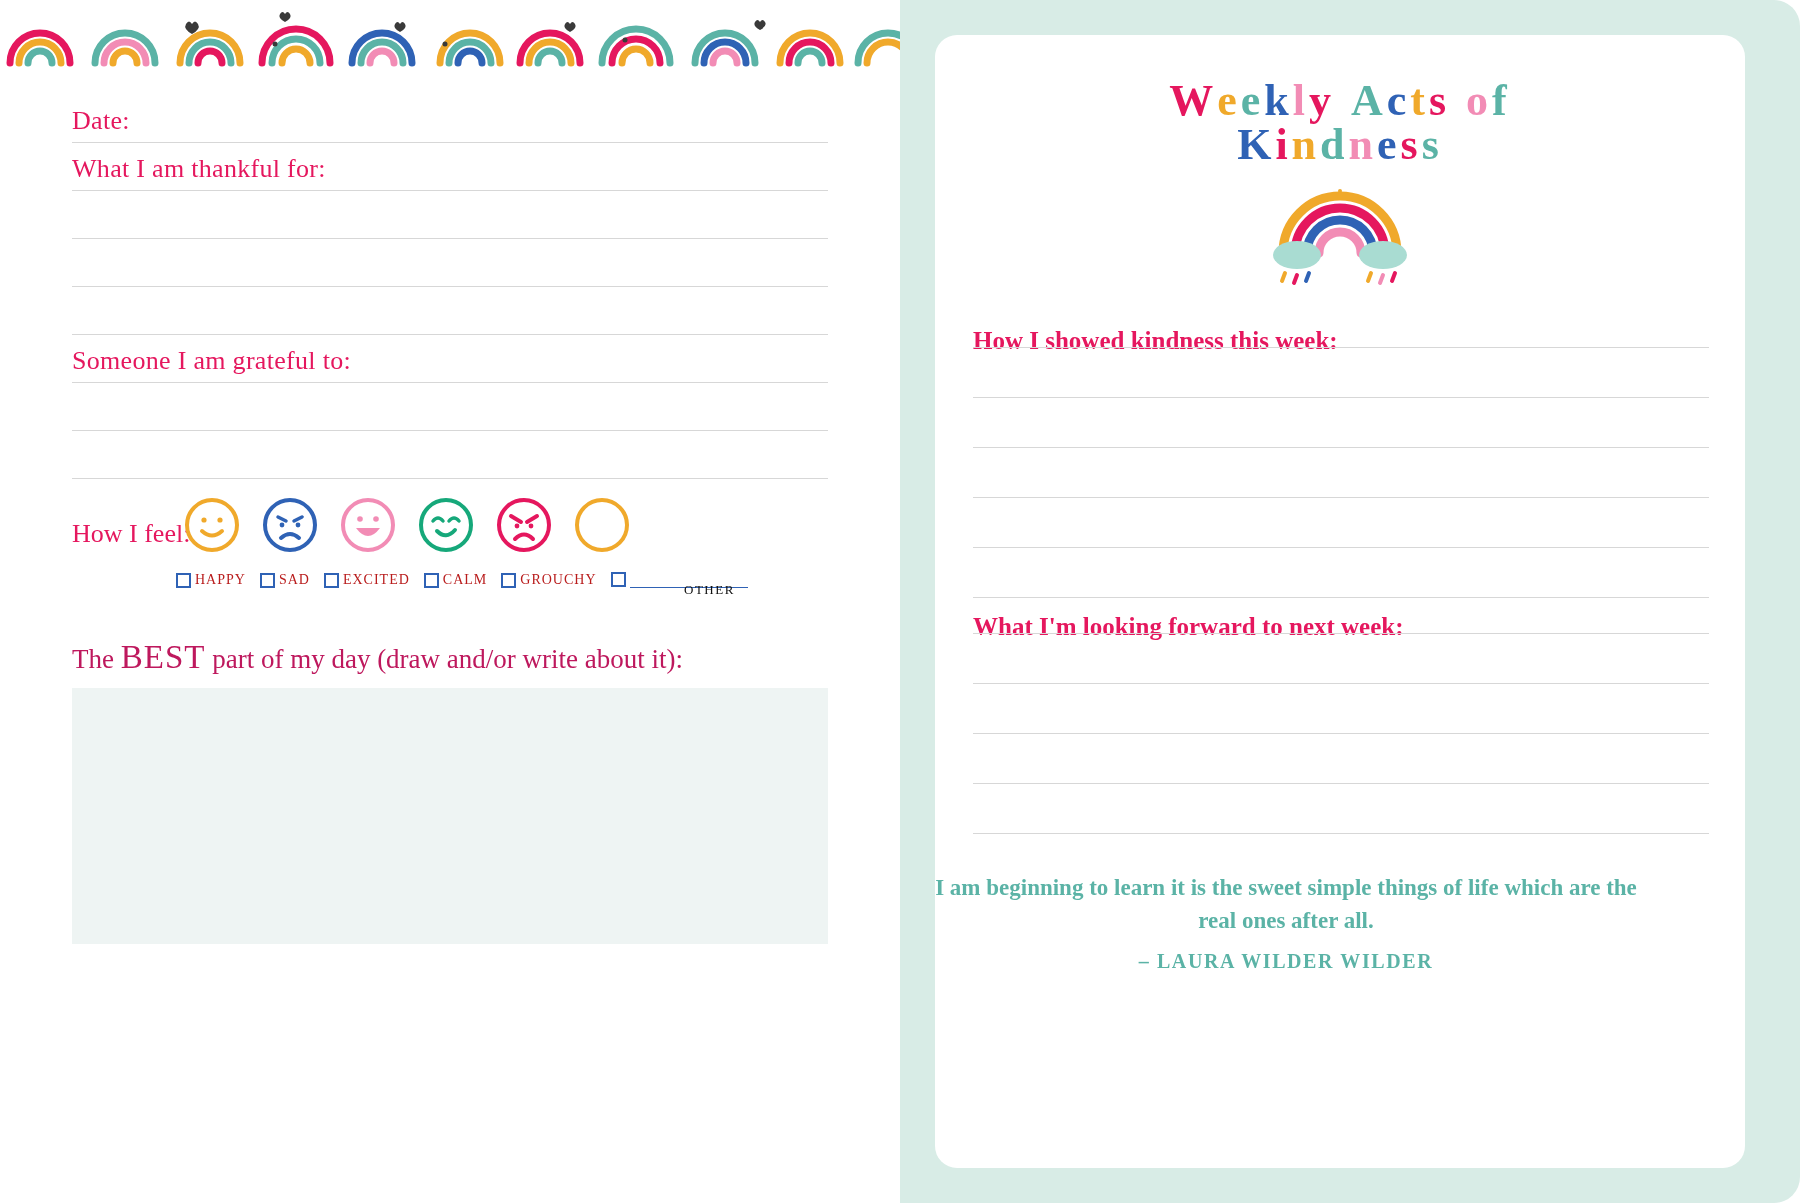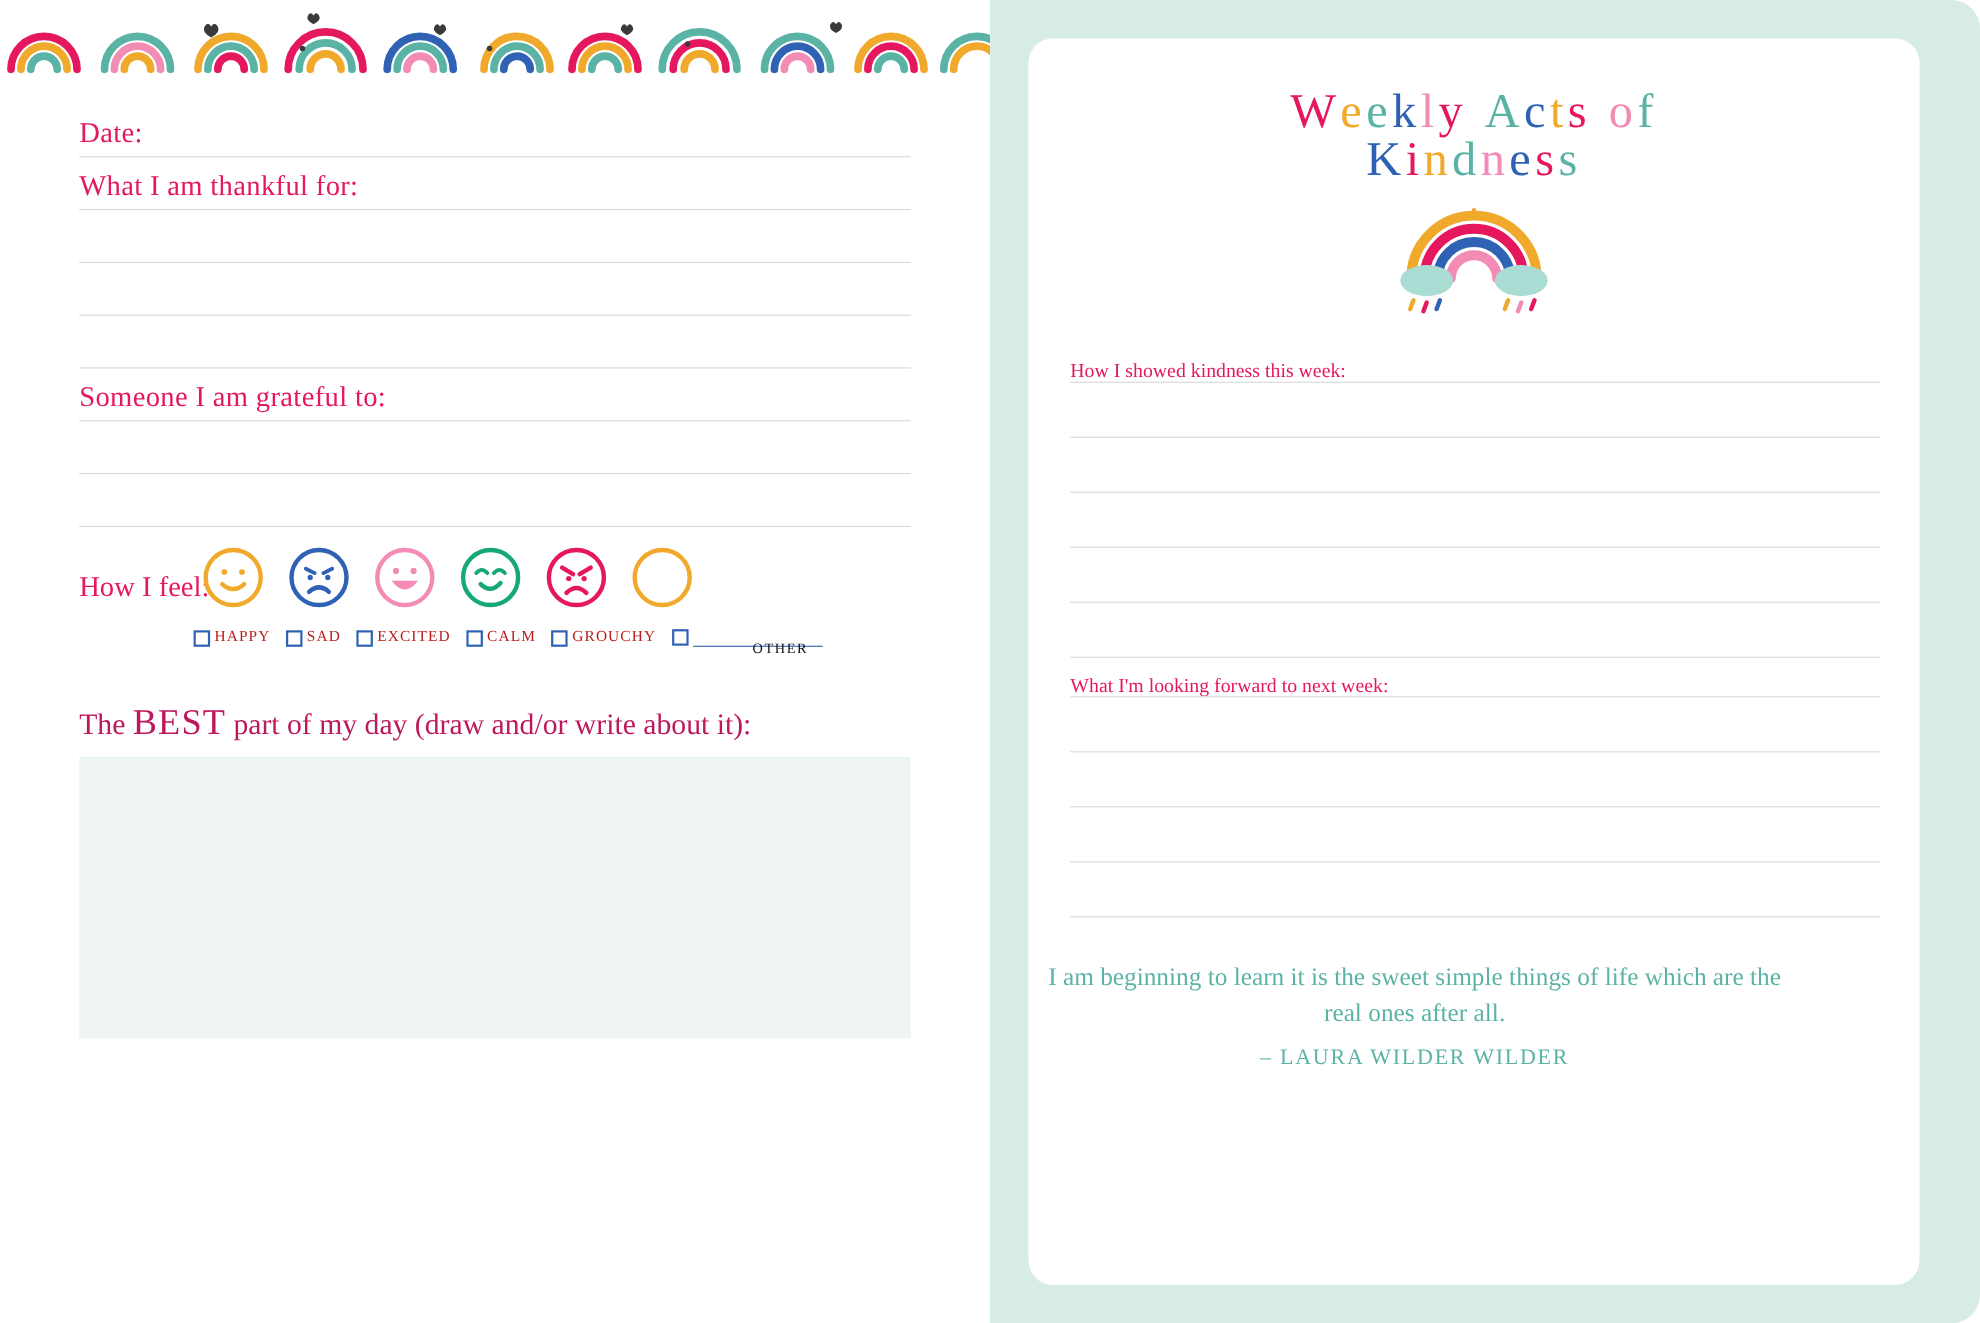--- a/index.html
+++ b/index.html
@@ -26,26 +26,26 @@
   .box{width:15px;height:15px;border:2px solid #2f62b5;box-sizing:border-box;display:inline-block;}
   .chk-label{font-family:"Liberation Serif",serif;font-size:14px;letter-spacing:1px;color:#b91c1c;}
   .other-line{width:118px;border-bottom:1.5px solid #2f62b5;height:16px;}
   .other-text{font-size:13px;letter-spacing:1.5px;color:#111;position:absolute;left:612px;top:85px;}
 
   .best-line{margin-top:22px;color:#be185d;font-size:27px;}
   .best-line .big{font-size:33px;letter-spacing:1px;}
   .draw-box{margin-top:12px;width:756px;height:390px;background:#eef4f3;}
 
   
-  .right-page{position:relative;width:900px;height:1203px;background:#d8ece6;border-radius:0 26px 26px 0;}
+  .right-page{position:relative;width:900px;height:1203px;background:#d8ece6;border-radius:0 26px 26px 0;font-weight:bold;}
   .card{position:absolute;left:35px;top:35px;width:810px;height:1133px;background:#ffffff;border-radius:22px;}
   .title{text-align:center;margin-top:44px;font-family:"Liberation Serif",serif;font-size:44px;letter-spacing:4px;line-height:1.0;}
   .title span{display:inline-block;}
   .rb-art{margin:16px auto 0;width:150px;height:104px;position:relative;}
-  .r-label{position:absolute;color:#e5175e;font-size:18px;}
+  .r-label{position:absolute;color:#e5175e;font-size:25px;}
   .r-rule{position:absolute;left:0;width:736px;border-bottom:1px solid #d7d7d7;}
   .quote{position:absolute;left:0;width:702px;text-align:center;color:#5bb3a6;font-family:"Liberation Serif",serif;}
   .quote .q{font-size:23px;line-height:1.45;}
   .quote .author{margin-top:12px;font-size:20px;letter-spacing:1.6px;}
 </style>
 </head>
 <body>
 
 <div class="spread">
 

